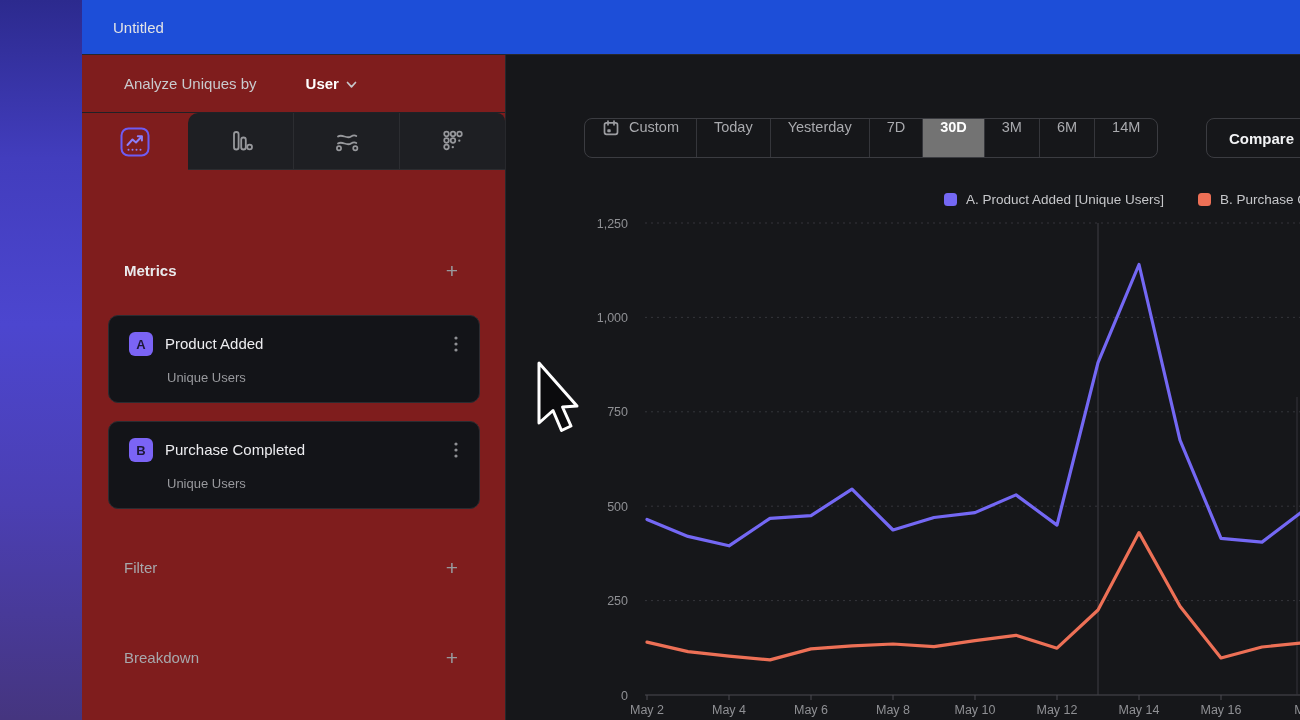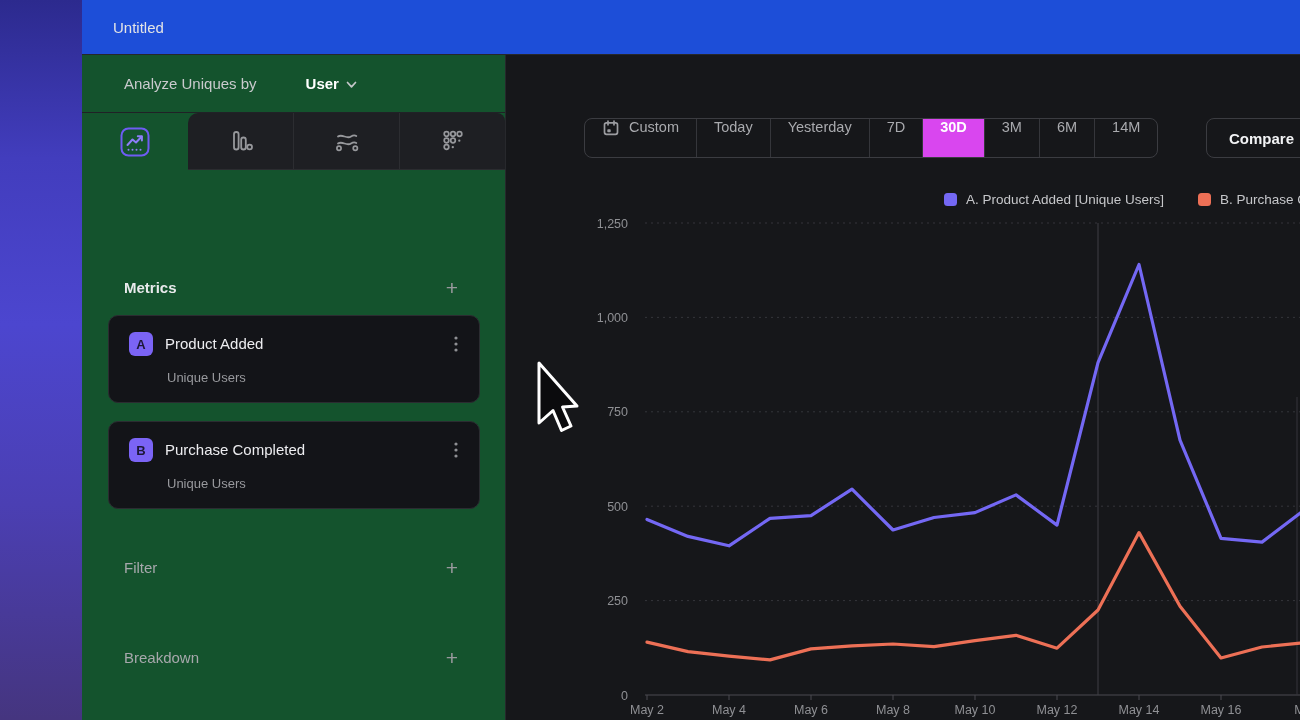--- a/index.html
+++ b/index.html
@@ -11,21 +11,21 @@
   .purple-strip { position:absolute; left:0; top:0; width:82px; height:720px;
     background:linear-gradient(180deg,#2c2a8e 0%,#423dbd 22%,#4c46cf 45%,#4b3fb3 70%,#45357f 100%); }
 
   
   .topbar { position:absolute; left:82px; top:0; width:1218px; height:55px;
     background:#1d4ed8; border-bottom:1px solid #26272b; display:flex; align-items:center; }
   .topbar .title { margin-left:31px; font-size:15px; color:#e3e4e6; font-weight:500; }
 
   
   .sidebar { position:absolute; left:82px; top:55px; width:424px; height:665px;
-    background:#14532d; border-right:1px solid #27282c; }
+    background:#7f1d1d; border-right:1px solid #27282c; }
   .analyze-row { position:absolute; left:0; top:0; width:100%; height:58px;
     display:flex; align-items:center; border-bottom:1px solid #202126; }
   .analyze-row .prefix { margin-left:42px; font-size:15px; color:#c9cacd; }
   .analyze-value { display:inline-flex; align-items:center; margin-left:9px; cursor:pointer;padding-left:40px; }
   .analyze-value .val { font-size:15px; color:#ffffff; font-weight:700; }
   .analyze-value svg { margin-left:7px; margin-top:2px; }
 
   .tabstrip { position:absolute; left:0; top:58px; width:100%; height:57px; display:flex; }
   .tab { display:flex; align-items:center; justify-content:center; cursor:pointer; }
   .tab-selected { width:106px; height:57px; background:transparent; }
@@ -33,21 +33,21 @@
     border-radius:10px 8px 0 0; border-bottom:1px solid #2b2c30; }
   .tabgroup .tab { flex:1; }
   .tabgroup .tab + .tab { border-left:1px solid #2c2d31; }
 
   .section-head { position:absolute; left:26px; width:372px; height:28px;
     display:flex; align-items:center; justify-content:space-between; }
   .section-head .lbl { margin-left:16px; font-size:15px; font-weight:700; color:#e9eaec; }
   .section-head .lbl.dim { color:#a7a8ac; font-weight:500; }
   .section-head .plus { margin-right:22px; font-size:21px; font-weight:300;
     color:#98999d; cursor:pointer; line-height:1; }
-  #head-metrics { top:218px; }
+  #head-metrics { top:201px; }
   #head-filter { top:498px; }
   #head-breakdown { top:588px; }
 
   .card { position:absolute; left:26px; width:372px; height:88px;
     background:#131418; border:1px solid #2b2c31; border-radius:10px; cursor:pointer; }
   #card-a { top:260px; } #card-b { top:366px; }
   .card .badge { position:absolute; left:20px; top:16px; width:24px; height:24px;
     background:#7b64f5; border-radius:6px; display:flex; align-items:center; justify-content:center;
     font-size:13px; font-weight:700; color:#1d1838; }
   .card .m-title { position:absolute; left:56px; top:19px; font-size:15px; font-weight:500; color:#ededf0; }
@@ -57,21 +57,21 @@
 
   
   .main { position:absolute; left:506px; top:55px; width:794px; height:665px; background:#16171a; }
 
   .range-group { position:absolute; left:584px; top:118px; height:40px;
     display:inline-flex; align-items:stretch; border:1px solid #3b3c41; border-radius:8px;
     background:transparent; overflow:hidden; }
   .range-btn { display:flex; align-items:flex-start; padding:0 17px; font-size:14.5px;
     color:#a9aaae; cursor:pointer; white-space:nowrap; }
   .range-btn + .range-btn { border-left:1px solid #35363b; }
-  .range-btn.selected { background:#d946ef; color:#ffffff; font-weight:700; }
+  .range-btn.selected { background:#737373; color:#ffffff; font-weight:700; }
   .range-btn .cal { margin-right:9px; display:flex; }
 
   .compare-btn { position:absolute; left:1206px; top:118px; width:120px; height:40px;
     border:1px solid #3b3c41; border-radius:8px; display:flex; align-items:center;
     padding-left:22px; font-size:15px; font-weight:700; color:#f2f3f5; cursor:pointer; }
 
   .legend-item { position:absolute; top:190px; height:18px; display:flex; align-items:center;
     white-space:nowrap; cursor:pointer; }
   #legend-a { left:944px; } #legend-b { left:1198px; }
   .legend-item .sw { width:13px; height:13px; border-radius:3.5px; margin-right:9px; flex:0 0 auto; }

